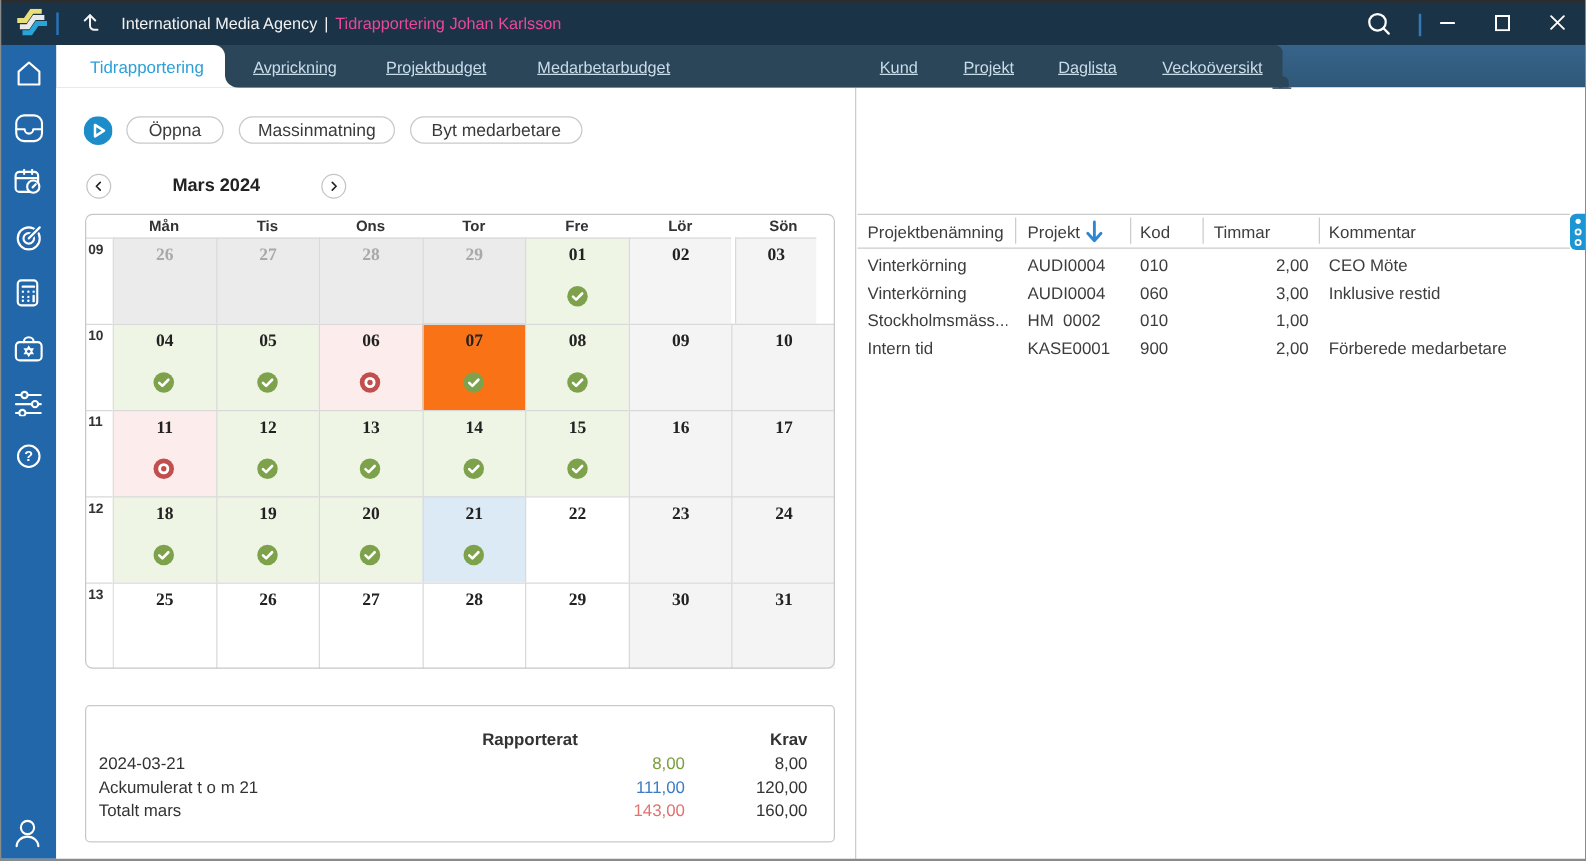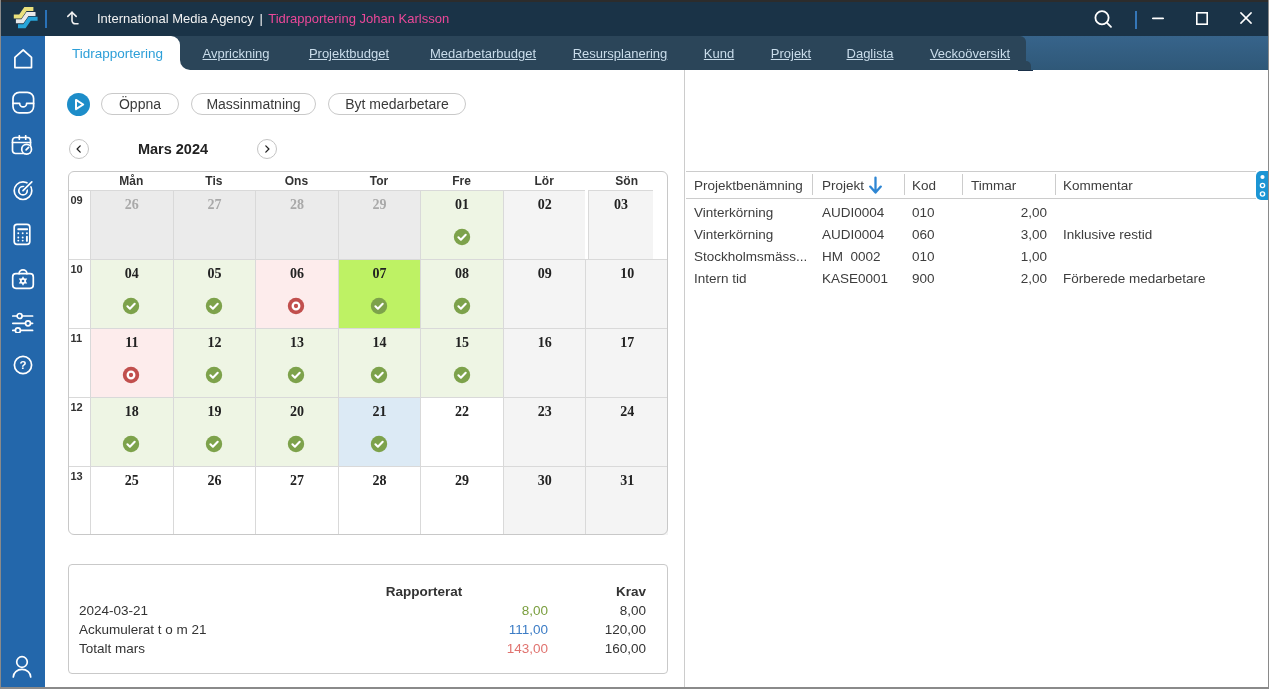--- a/index.html
+++ b/index.html
@@ -92,21 +92,20 @@
   <div class="tabrow">
     <div class="tabfillA"></div>
     <div class="tabfillB"></div>
     <div class="atab">Tidrapportering</div>
     <div class="tabnotch"></div>
     <div class="tabflare"></div>
     <div class="tabstrip"></div>
     <div class="tab" style="left:101px;width:180px">Avprickning</div>
 <div class="tab" style="left:214px;width:180px">Projektbudget</div>
 <div class="tab" style="left:348px;width:180px">Medarbetarbudget</div>
-<div class="tab" style="left:485px;width:180px">Resursplanering</div>
 <div class="tab" style="left:584px;width:180px">Kund</div>
 <div class="tab" style="left:656px;width:180px">Projekt</div>
 <div class="tab" style="left:735px;width:180px">Daglista</div>
 <div class="tab" style="left:835px;width:180px">Veckoöversikt</div>
   </div>
   <div class="sidebar">
     <svg class="sicon" style="top:11px" width="24" height="24" viewBox="0 0 24 24" fill="none" stroke="#fff" stroke-width="1.7" stroke-linecap="round" stroke-linejoin="round">
         <path d="M3.9 10.3 L12.2 3 L20.5 10.3 V20.6 H3.9 Z"></path>
       </svg>
 <svg class="sicon" style="top:55px" width="24" height="24" viewBox="0 0 24 24" fill="none" stroke="#fff" stroke-width="1.7" stroke-linecap="round" stroke-linejoin="round">
@@ -232,21 +231,21 @@
       <circle cx="9" cy="9" r="8.2" fill="#7da24b"></circle>
       <path d="M5.4 9.3 L7.9 11.7 L12.7 6.8" fill="none" stroke="#fff" stroke-width="2.1" stroke-linecap="round" stroke-linejoin="round"></path>
     </svg>
 <div class="ccell" style="left:255.1px;top:259px;width:82.6px;height:69px;background:#fdecec">
       <div class="cnum">06</div>
     </div>
 <svg style="position:absolute;left:287.42857142857144px;top:297px;z-index:3" width="18" height="18" viewBox="0 0 18 18">
       <circle cx="9" cy="9" r="8.2" fill="#c14f4d"></circle>
       <circle cx="9" cy="9" r="3.3" fill="none" stroke="#fff" stroke-width="2.3"></circle>
     </svg>
-<div class="ccell" style="left:337.7px;top:259px;width:82.6px;height:69px;background:#bef264">
+<div class="ccell" style="left:337.7px;top:259px;width:82.6px;height:69px;background:#f97316">
       <div class="cnum">07</div>
     </div>
 <svg style="position:absolute;left:370.0px;top:297px;z-index:3" width="18" height="18" viewBox="0 0 18 18">
       <circle cx="9" cy="9" r="8.2" fill="#7da24b"></circle>
       <path d="M5.4 9.3 L7.9 11.7 L12.7 6.8" fill="none" stroke="#fff" stroke-width="2.1" stroke-linecap="round" stroke-linejoin="round"></path>
     </svg>
 <div class="ccell" style="left:420.3px;top:259px;width:82.6px;height:69px;background:#eef5e4">
       <div class="cnum">08</div>
     </div>
 <svg style="position:absolute;left:452.57142857142856px;top:297px;z-index:3" width="18" height="18" viewBox="0 0 18 18">
@@ -375,20 +374,21 @@
   <div class="thdr" style="left:912px">Kod</div>
   <div class="thdr" style="left:971px">Timmar</div>
   <div class="thdr" style="left:1063px">Kommentar</div>
   <svg style="position:absolute;left:867px;top:175px" width="17" height="21" viewBox="0 0 17 21" fill="none" stroke="#2e86d3" stroke-width="2.3" stroke-linecap="round" stroke-linejoin="round">
       <path d="M8.5 2.6 V17.2 M3.2 11.6 L8.5 17.6 L13.8 11.6"></path>
     </svg>
   <div class="trow" style="top:203px;left:694px;width:112px">Vinterkörning</div>
 <div class="trow" style="top:203px;left:822px;width:90px">AUDI0004</div>
 <div class="trow" style="top:203px;left:912px;width:45px">010</div>
 <div class="trow" style="top:203px;left:955px;width:92px;text-align:right">2,00</div>
+<div class="trow" style="top:203px;left:1063px;width:195px">CEO Möte</div>
 <div class="trow" style="top:225px;left:694px;width:112px">Vinterkörning</div>
 <div class="trow" style="top:225px;left:822px;width:90px">AUDI0004</div>
 <div class="trow" style="top:225px;left:912px;width:45px">060</div>
 <div class="trow" style="top:225px;left:955px;width:92px;text-align:right">3,00</div>
 <div class="trow" style="top:225px;left:1063px;width:195px">Inklusive restid</div>
 <div class="trow" style="top:247px;left:694px;width:112px">Stockholmsmäss...</div>
 <div class="trow" style="top:247px;left:822px;width:90px">HM&nbsp;&nbsp;0002</div>
 <div class="trow" style="top:247px;left:912px;width:45px">010</div>
 <div class="trow" style="top:247px;left:955px;width:92px;text-align:right">1,00</div>
 <div class="trow" style="top:247px;left:1063px;width:195px"></div>

